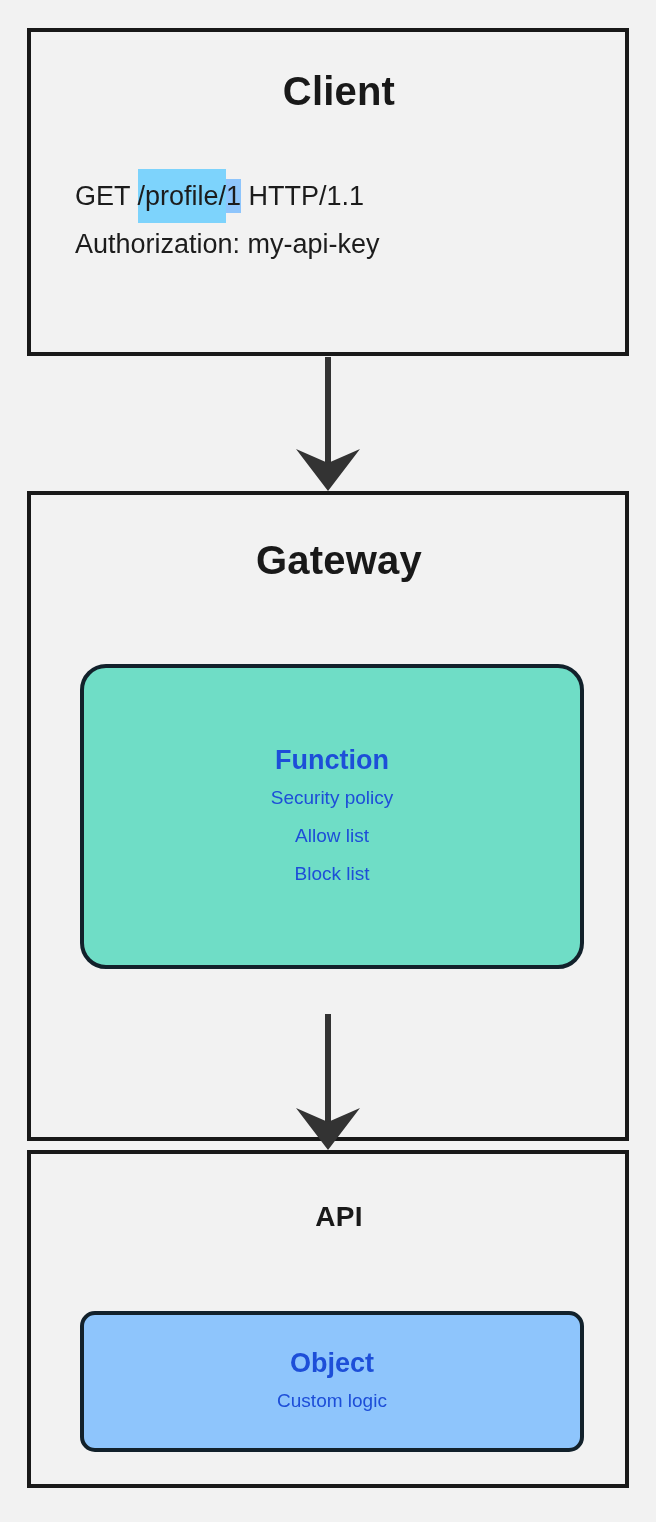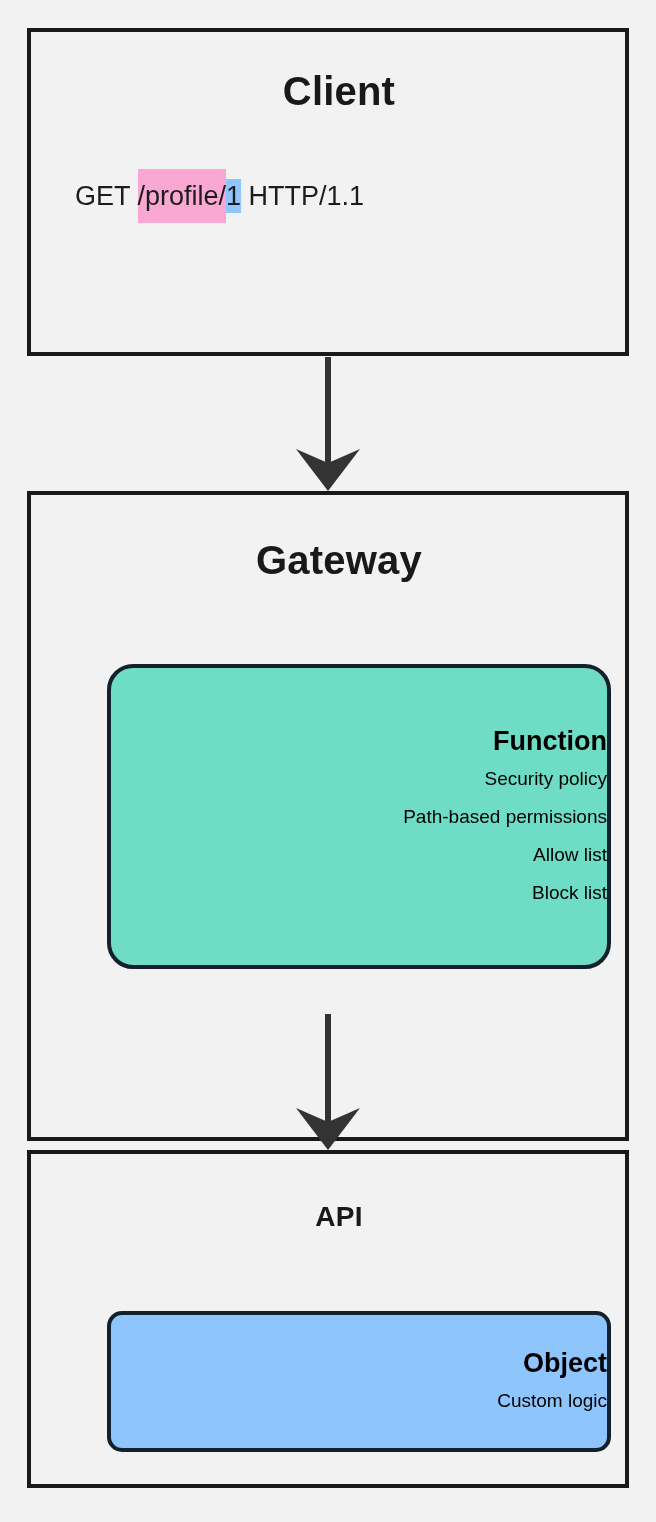--- a/index.html
+++ b/index.html
@@ -50,43 +50,42 @@
   .request-block {
     position: absolute;
     left: 44px;
     top: 140px;
     font-size: 27px;
     line-height: 48px;
     color: #1c1c1c;
     white-space: nowrap;
     text-align: left;
   }
-  .hl-green { background: #f9a8d4; padding: 12px 0; }
+  .hl-green { background: #7dd3fc; padding: 12px 0; }
   .hl-blue  { background: #8ec5fc; padding: 2px 0; }
 
   
   #gateway-node  { left: 27px; top: 491px; width: 602px; height: 650px; }
   #gateway-title { top: 42px; font-size: 40px; line-height: 46px; }
 
   
   #api-node  { left: 27px; top: 1150px; width: 602px; height: 338px; }
   #api-title { top: 40px; font-size: 28px; line-height: 46px; }
 
   
   .inner-node {
     position: absolute;
     box-sizing: border-box;
     border: 4px solid #12212b;
     border-radius: 26px;
     display: flex;
     flex-direction: column;
-    align-items: flex-end;
+    align-items: center;
     justify-content: center;
-    color: #000000;
-    margin-left: 27px;
+    color: #1d4ed8;
   }
   .inner-title {
     font-weight: bold;
     font-size: 27px;
     line-height: 38px;
   }
   .inner-line {
     font-size: 19px;
     line-height: 38px;
     white-space: nowrap;
@@ -120,35 +119,35 @@
 </head>
 <body>
 
 <div class="stage">
 
   <div class="node" id="client-node">
     <div class="node-title" id="client-title">Client</div>
 
     <div class="request-block">
       <div><span>GET </span><span class="hl-green">/profile/</span><span class="hl-blue">1</span><span> HTTP/1.1</span></div>
+      <div>Authorization: my-api-key</div>
     </div>
   </div>
 
   <svg class="arrow" width="656" height="1522">
     <line x1="328" y1="357" x2="328" y2="466" stroke="#333333" stroke-width="6"></line>
     <path d="M 328 491 L 296 449 L 328 463 L 360 449 Z" fill="#333333"></path>
   </svg>
 
   <div class="node" id="gateway-node">
     <div class="node-title" id="gateway-title">Gateway</div>
 
     <div class="inner-node" id="function-node">
       <div class="inner-title">Function</div>
       <div class="inner-line">Security policy</div>
-      <div class="inner-line">Path-based permissions</div>
       <div class="inner-line">Allow list</div>
       <div class="inner-line">Block list</div>
     </div>
   </div>
 
   <svg class="arrow" width="656" height="1522">
     <line x1="328" y1="1014" x2="328" y2="1125" stroke="#333333" stroke-width="6"></line>
     <path d="M 328 1150 L 296 1108 L 328 1122 L 360 1108 Z" fill="#333333"></path>
   </svg>
 

